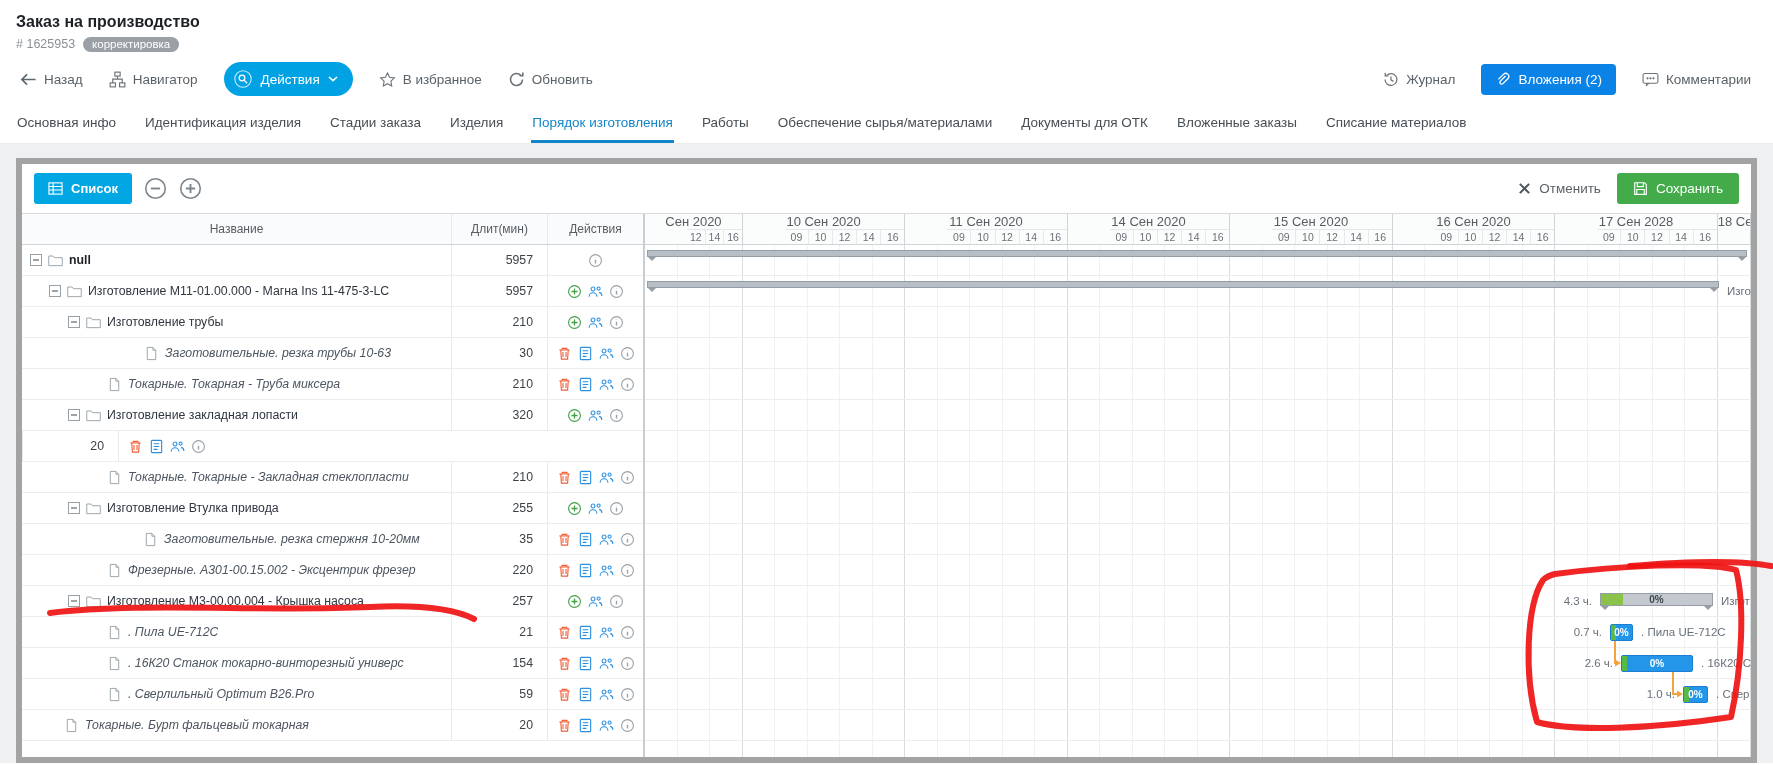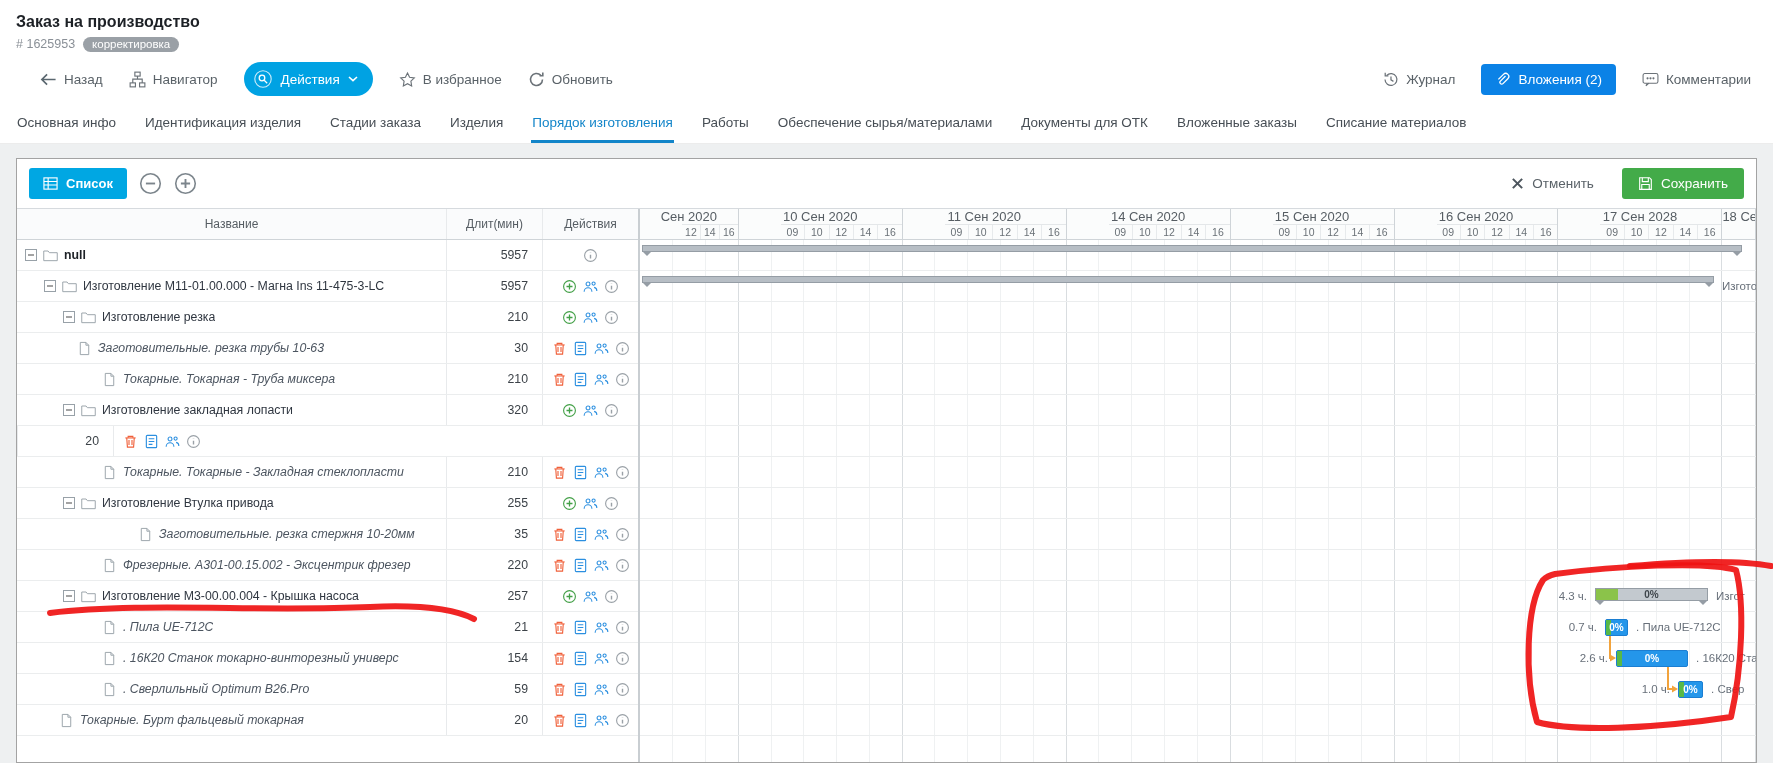--- a/index.html
+++ b/index.html
@@ -7,39 +7,39 @@
   body { position:relative; font-family:"Liberation Sans", sans-serif; background:#fff; color:#3c4248; }
 
   
   .page-header { padding:12px 18px 0 16px; background:#fff; }
   .title { font-size:16px; font-weight:bold; color:#1d2126; line-height:20px; }
   .order-line { display:flex; align-items:center; gap:8px; height:20px; margin-top:2px; }
   .order-no { font-size:12.5px; color:#8a9097; }
   .badge { background:#9aa0a6; color:#fff; font-size:11.5px; padding:1px 9px 2px; border-radius:9px; }
 
   
-  .toolbar { display:flex; align-items:center; gap:26px; padding:8px 22px 8px 20px; background:#fff; font-size:13.5px; color:#5a6268;margin-left:20px; }
+  .toolbar { display:flex; align-items:center; gap:26px; padding:8px 22px 8px 20px; background:#fff; font-size:13.5px; color:#5a6268; }
   .tb-item { display:inline-flex; align-items:center; gap:7px; cursor:pointer; white-space:nowrap; }
   .spacer { flex:1; }
   .actions-btn { display:inline-flex; align-items:center; gap:8px; background:var(--accent-blue); color:#fff; border:none; border-radius:17px; padding:7px 15px 7px 9px; font-size:13.5px; font-family:inherit; cursor:pointer; }
   .attach-btn { display:inline-flex; align-items:center; gap:8px; background:var(--attach-blue); color:#fff; border:none; border-radius:4px; padding:8px 14px; font-size:13.5px; font-family:inherit; cursor:pointer; }
 
   
   .tabs { display:flex; gap:27px; padding:2px 16px 0; background:#fff; border-bottom:1px solid #ececec; font-size:13.5px; color:#474e55; }
   .tab { padding:9px 1px 10px; border-bottom:3px solid transparent; cursor:pointer; white-space:nowrap; }
   .tab.active { color:var(--tab-active); border-bottom-color:var(--tab-active); }
 
   
   .content { background:#eef0f1; padding:14px 16px 0; height:619px; }
-  .panel { background:#fff; border:1px solid #a3a3a3; height:100%; display:flex; flex-direction:column; overflow:hidden; }
+  .panel { background:#fff; border:6px solid #a3a3a3; height:100%; display:flex; flex-direction:column; overflow:hidden; }
   .panel-toolbar { display:flex; align-items:center; gap:8px; padding:9px 12px; }
   .list-btn { display:inline-flex; align-items:center; gap:8px; background:var(--list-blue); color:#fff; border:none; border-radius:3px; padding:8px 14px; font-size:13px; font-weight:bold; font-family:inherit; cursor:pointer; }
   .circle-btn { display:inline-flex; width:23px; height:23px; color:#7c858c; cursor:pointer; margin-left:4px; }
   .circle-btn svg { width:100%; height:100%; }
-  .cancel-item { display:inline-flex; align-items:center; gap:8px; color:#5a6268; font-size:13.5px; cursor:pointer; margin-right:20px; }
+  .cancel-item { display:inline-flex; align-items:center; gap:8px; color:#5a6268; font-size:13.5px; cursor:pointer; margin-right:8px; }
   .save-btn { display:inline-flex; align-items:center; gap:8px; background:var(--save-green); color:#fff; border:none; border-radius:3px; padding:8px 16px; font-size:13.5px; font-family:inherit; cursor:pointer; }
 
   
   .grid { flex:1; display:flex; border-top:1px solid #d6dade; overflow:hidden; }
   .left-pane { width:623px; flex:none; border-right:2px solid #c9ced2; display:flex; flex-direction:column; }
   .tree-header { display:flex; height:31px; background:#fafbfc; border-bottom:1px solid #cfd4d8; font-size:12px; color:#565d63; }
   .tree-header .cell { display:flex; align-items:center; justify-content:center; }
   .cell.name-cell { flex:1; min-width:0; }
   .cell.dur-cell { width:96px; flex:none; border-left:1px solid #e8eaec; }
   .cell.act-cell { width:96px; flex:none; border-left:1px solid #e8eaec; }
@@ -338,21 +338,21 @@
                   <svg viewBox="0 0 12 12">
                     <rect x="0.5" y="0.5" width="11" height="11" fill="#fff" stroke="currentColor"></rect>
                     <path d="M3 6h6" fill="none" stroke="#666" stroke-width="1.2"></path>
                   </svg>
                 </span>
                 <span class="ico gray">
                   <svg viewBox="0 0 16 14">
                     <path d="M.8 12.5V2.2h4.6l1.4 1.8h8.4v8.5z" fill="#fff" stroke="currentColor"></path>
                   </svg>
                 </span>
-                <span class="row-label">Изготовление резка</span>
+                <span class="row-label">Изготовление трубы</span>
               </div>
               <div class="cell dur-cell">210</div>
               <div class="cell act-cell">
                 <span class="ico green">
                   <svg viewBox="0 0 16 16" fill="none" stroke="currentColor" stroke-width="1.2">
                     <circle cx="8" cy="8" r="6.3"></circle>
                     <path d="M8 4.8v6.4M4.8 8h6.4" stroke-width="1.4"></path>
                   </svg>
                 </span>
                 <span class="ico blue">
@@ -366,21 +366,21 @@
                 <span class="ico igray">
                   <svg viewBox="0 0 16 16" fill="none" stroke="currentColor" stroke-width="1.2">
                     <circle cx="8" cy="8" r="6.3"></circle>
                     <path d="M8 7.2v4" stroke-width="1.5"></path>
                     <path d="M8 4.4v.3" stroke-width="1.8"></path>
                   </svg>
                 </span>
               </div>
             </div>
             <div class="tree-row">
-              <div class="cell name-cell" style="padding-left: 40px;">
+              <div class="cell name-cell" style="padding-left: 102px;">
                 <span class="leaf-spacer"></span>
                 <span class="ico gray">
                   <svg viewBox="0 0 14 16">
                     <path d="M2.5 1.5h6l3 3v10h-9z" fill="#fff" stroke="currentColor"></path>
                     <path d="M8.5 1.5v3h3" fill="none" stroke="currentColor"></path>
                   </svg>
                 </span>
                 <span class="row-label leaf">Заготовительные. резка трубы 10-63</span>
               </div>
               <div class="cell dur-cell">30</div>

